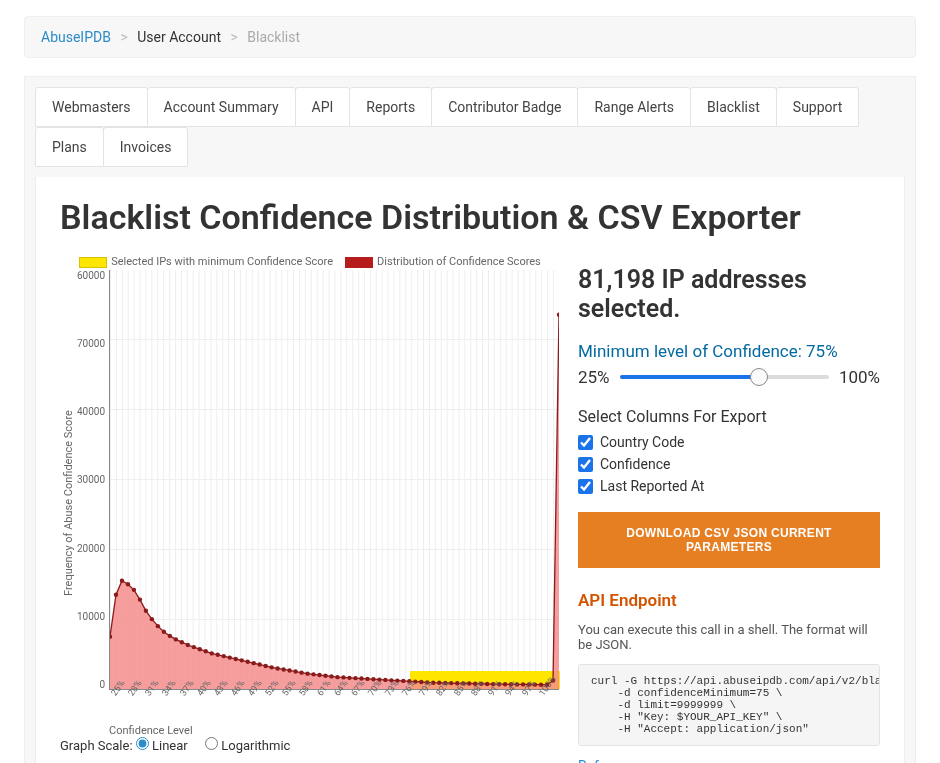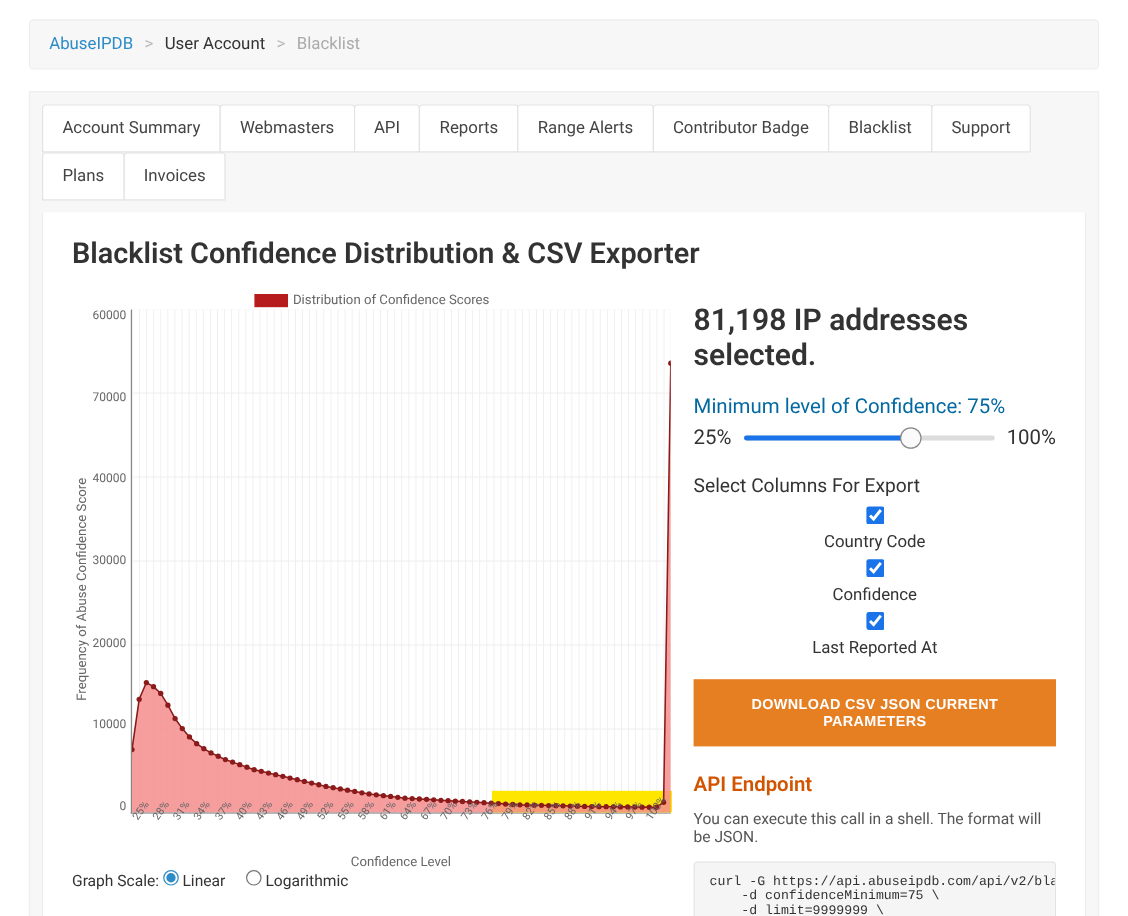--- a/index.html
+++ b/index.html
@@ -5,90 +5,91 @@
   * { box-sizing: border-box; margin: 0; padding: 0; }
   body { font-family: -apple-system, BlinkMacSystemFont, "Segoe UI", Roboto, sans-serif; background: #fff; color: #333; width: 940px; }
   .breadcrumb { background: #f7f7f7; border: 1px solid #eee; border-radius: 4px; padding: 12px 16px; margin: 16px 24px 18px; font-size: 14px; }
   .breadcrumb a { color: #2d8bc7; text-decoration: none; }
   .breadcrumb .sep { color: #bbb; margin: 0 6px; }
   .breadcrumb .current { color: #aaa; }
   .panel { margin: 0 24px 20px; background: #f7f7f7; border: 1px solid #eee; }
   .tabs { display: flex; flex-wrap: wrap; padding: 10px; gap: 0; }
   .tab { padding: 11px 16px; background: #fff; border: 1px solid #e3e3e3; border-radius: 3px 3px 0 0; margin-right: -1px; font-size: 14px; color: #444; cursor: pointer; }
   .content { background: #fff; margin: 0 10px 10px; padding: 20px 24px; border: 1px solid #eee; border-top: none; }
-  h1.title { font-size: 24px; font-weight: 600; color: #333; margin-bottom: 18px; }
+  h1.title { font-size: 34px; font-weight: 600; color: #333; margin-bottom: 18px; }
   .cols { display: flex; gap: 18px; }
   .chart-col { flex: 0 0 500px; }
   .side-col { flex: 1; min-width: 0; }
   
   .chart-wrap { position: relative; width: 500px; }
   .legend { display: flex; gap: 12px; font-size: 11px; color: #666; justify-content: center; margin-bottom: 2px; }
   .legend .sw { display: inline-block; width: 28px; height: 11px; vertical-align: middle; margin-right: 4px; }
   .sw.yellow { background: #ffe600; border: 1px solid #d9c300; }
   .sw.red { background: #b71c1c; }
   .chart-body { display: flex; }
   .ylabel { writing-mode: vertical-rl; transform: rotate(180deg); font-size: 11px; color: #666; text-align: center; padding: 0 2px; }
   .yaxis { display: flex; flex-direction: column; justify-content: space-between; align-items: flex-end; height: 420px; padding-right: 4px; font-size: 10px; color: #666; }
   .plot { position: relative; width: 450px; height: 420px; border-left: 1px solid #888; border-bottom: 1px solid #888; background-image: linear-gradient(to right, #eee 1px, transparent 1px), linear-gradient(to top, #eee 1px, transparent 1px); background-size: 5.921px 70px; overflow: visible; }
   .band-yellow { position: absolute; bottom: 0; background: #ffe600; }
   .area-red { position: absolute; bottom: 0; left: 0; width: 100%; height: 100%; pointer-events: none; }
   .xaxis { display: flex; margin-left: 0; width: 450px; margin-top: 2px; }
   .xtick { flex: 1; font-size: 9px; color: #666; transform: rotate(-55deg); transform-origin: left top; white-space: nowrap; height: 26px; }
-  .xlabel { font-size: 11px; color: #666; text-align: center; margin-top: 6px; }
+  .xlabel { font-size: 11px; color: #666; text-align: left; margin-top: 6px; }
   .scale-row { font-size: 13px; color: #333; }
   .scale-row label { margin-right: 14px; cursor: pointer; }
   .scale-row input { accent-color: #2d8bc7; }
   
   .ipcount { font-size: 25px; font-weight: 600; color: #333; margin-top: 10px; }
   .minconf-label { font-size: 17px; color: #0369a1; margin-top: 18px; }
   .slider-row { display: flex; align-items: center; gap: 10px; margin-top: 6px; font-size: 17px; color: #333; }
   .slider { flex: 1; position: relative; height: 14px; cursor: pointer; }
   .track { position: absolute; top: 5px; left: 0; right: 0; height: 4px; background: #dcdcdc; border-radius: 2px; }
   .trackfill { position: absolute; top: 5px; left: 0; height: 4px; background: #1a73e8; border-radius: 2px; }
   .thumb { position: absolute; top: -2px; width: 18px; height: 18px; background: #fafafa; border: 1px solid #888; border-radius: 50%; margin-left: -9px; }
   .sel-cols { font-size: 16px; color: #333; margin-top: 20px; margin-bottom: 8px; }
-  .chk { display: flex; align-items: center; gap: 7px; font-size: 14px; color: #333; margin-bottom: 6px; flex-direction: column; }
+  .chk { display: flex; align-items: center; gap: 7px; font-size: 14px; color: #333; margin-bottom: 6px; }
   .chk input { accent-color: #1a73e8; width: 15px; height: 15px; cursor: pointer; }
   .btn-dl { width: 100%; background: #e67e22; color: #fff; border: none; padding: 14px; font-size: 12px; font-weight: 700; letter-spacing: 0.3px; margin-top: 12px; cursor: pointer; }
   .api-h { color: #d35400; font-size: 17px; font-weight: 600; margin-top: 22px; }
   .api-desc { font-size: 13px; color: #555; margin-top: 12px; }
   pre.code { background: #f5f5f5; border: 1px solid #e3e3e3; border-radius: 3px; padding: 10px 12px; font-family: "Courier New", monospace; font-size: 11px; color: #333; margin-top: 12px; white-space: pre; overflow-x: auto; }
   .ref { color: #2d8bc7; font-size: 14px; text-decoration: none; display: inline-block; margin-top: 12px; }
 </style>
 </head>
 <body>
 
 <div class="breadcrumb">
   <a href="#">AbuseIPDB</a>
   <span class="sep">&gt;</span>
   <a href="#" style="color:#333">User Account</a>
   <span class="sep">&gt;</span>
   <span class="current">Blacklist</span>
 </div>
 
 <div class="panel">
   <div class="tabs" id="tabs">
+      <div class="tab">Webmasters</div>
       <div class="tab">Account Summary</div>
-      <div class="tab">Webmasters</div>
       <div class="tab">API</div>
       <div class="tab">Reports</div>
+      <div class="tab">Contributor Badge</div>
       <div class="tab">Range Alerts</div>
-      <div class="tab">Contributor Badge</div>
       <div class="tab">Blacklist</div>
       <div class="tab">Support</div>
       <div class="tab">Plans</div>
       <div class="tab">Invoices</div>
     </div>
   <div class="content">
     <h1 class="title">Blacklist Confidence Distribution &amp; CSV Exporter</h1>
     <div class="cols">
 
       <div class="chart-col">
         <div class="chart-wrap">
           <div class="legend">
+            <span><span class="sw yellow"></span><span>Selected IPs with minimum Confidence Score</span></span>
             <span><span class="sw red"></span><span>Distribution of Confidence Scores</span></span>
           </div>
           <div class="chart-body">
             <div class="ylabel">Frequency of Abuse Confidence Score</div>
             <div class="yaxis" id="yaxis">
                 <span>60000</span>
                 <span>70000</span>
                 <span>40000</span>
                 <span>30000</span>
                 <span>20000</span>

